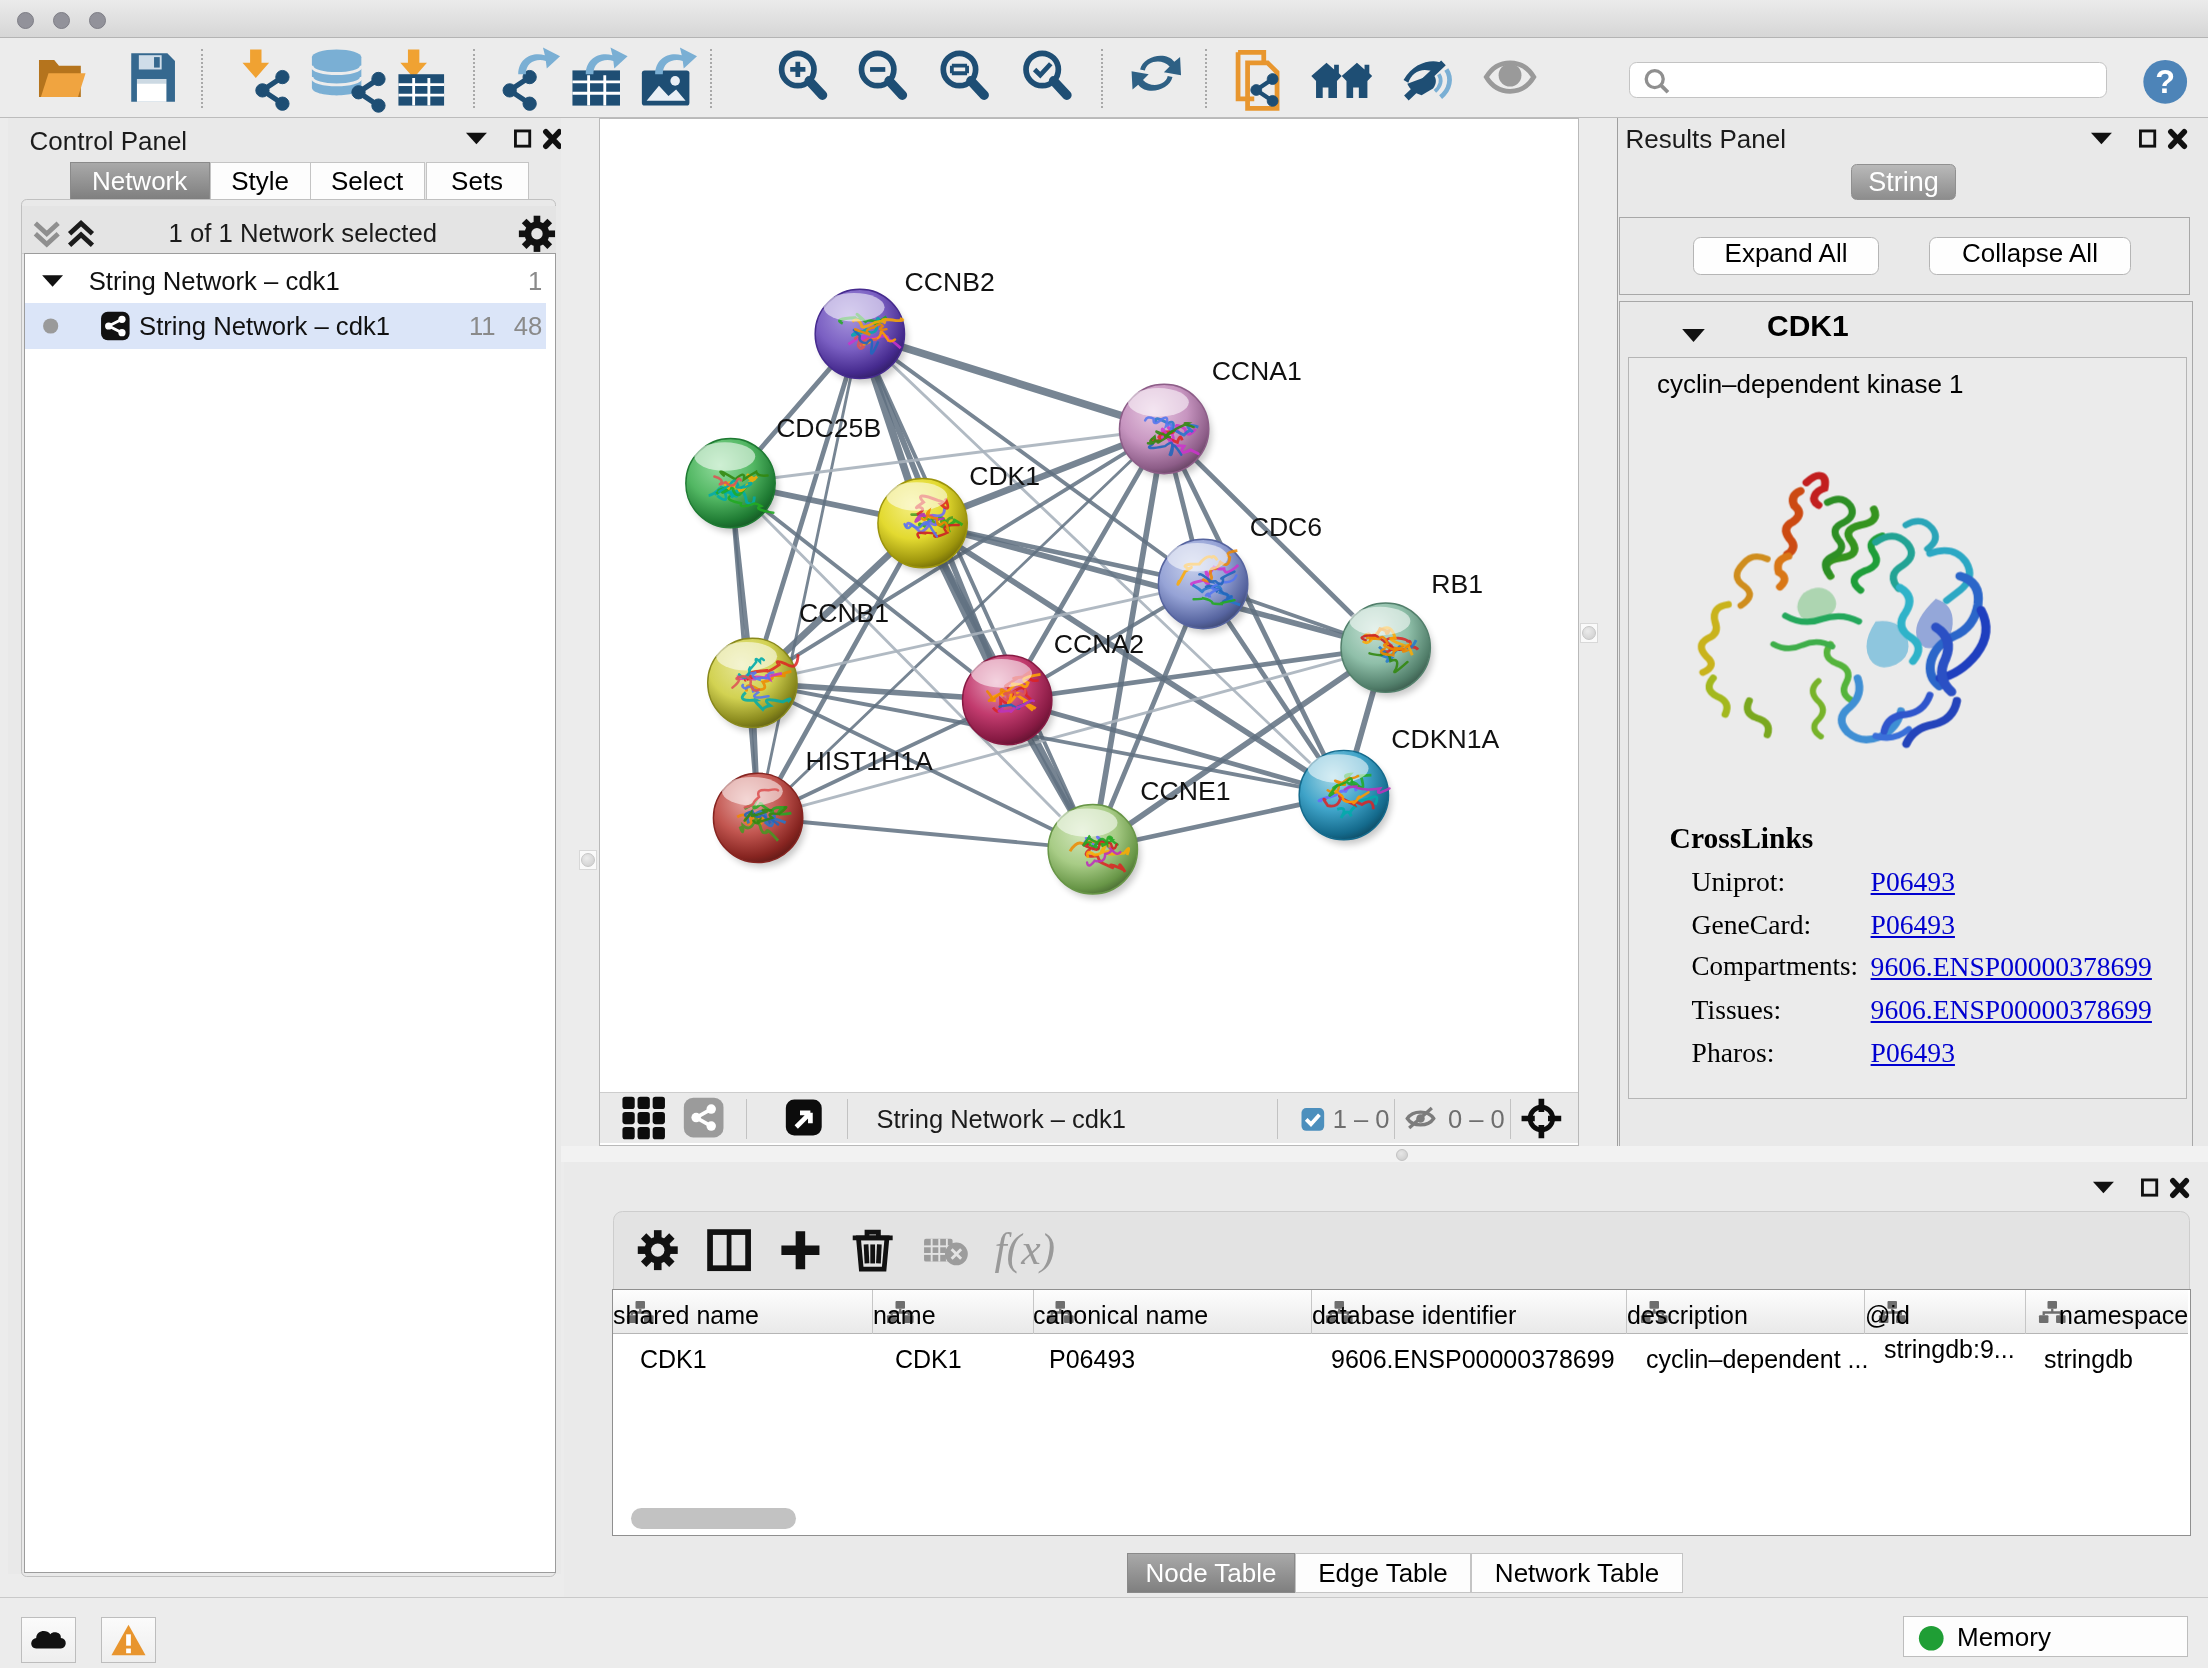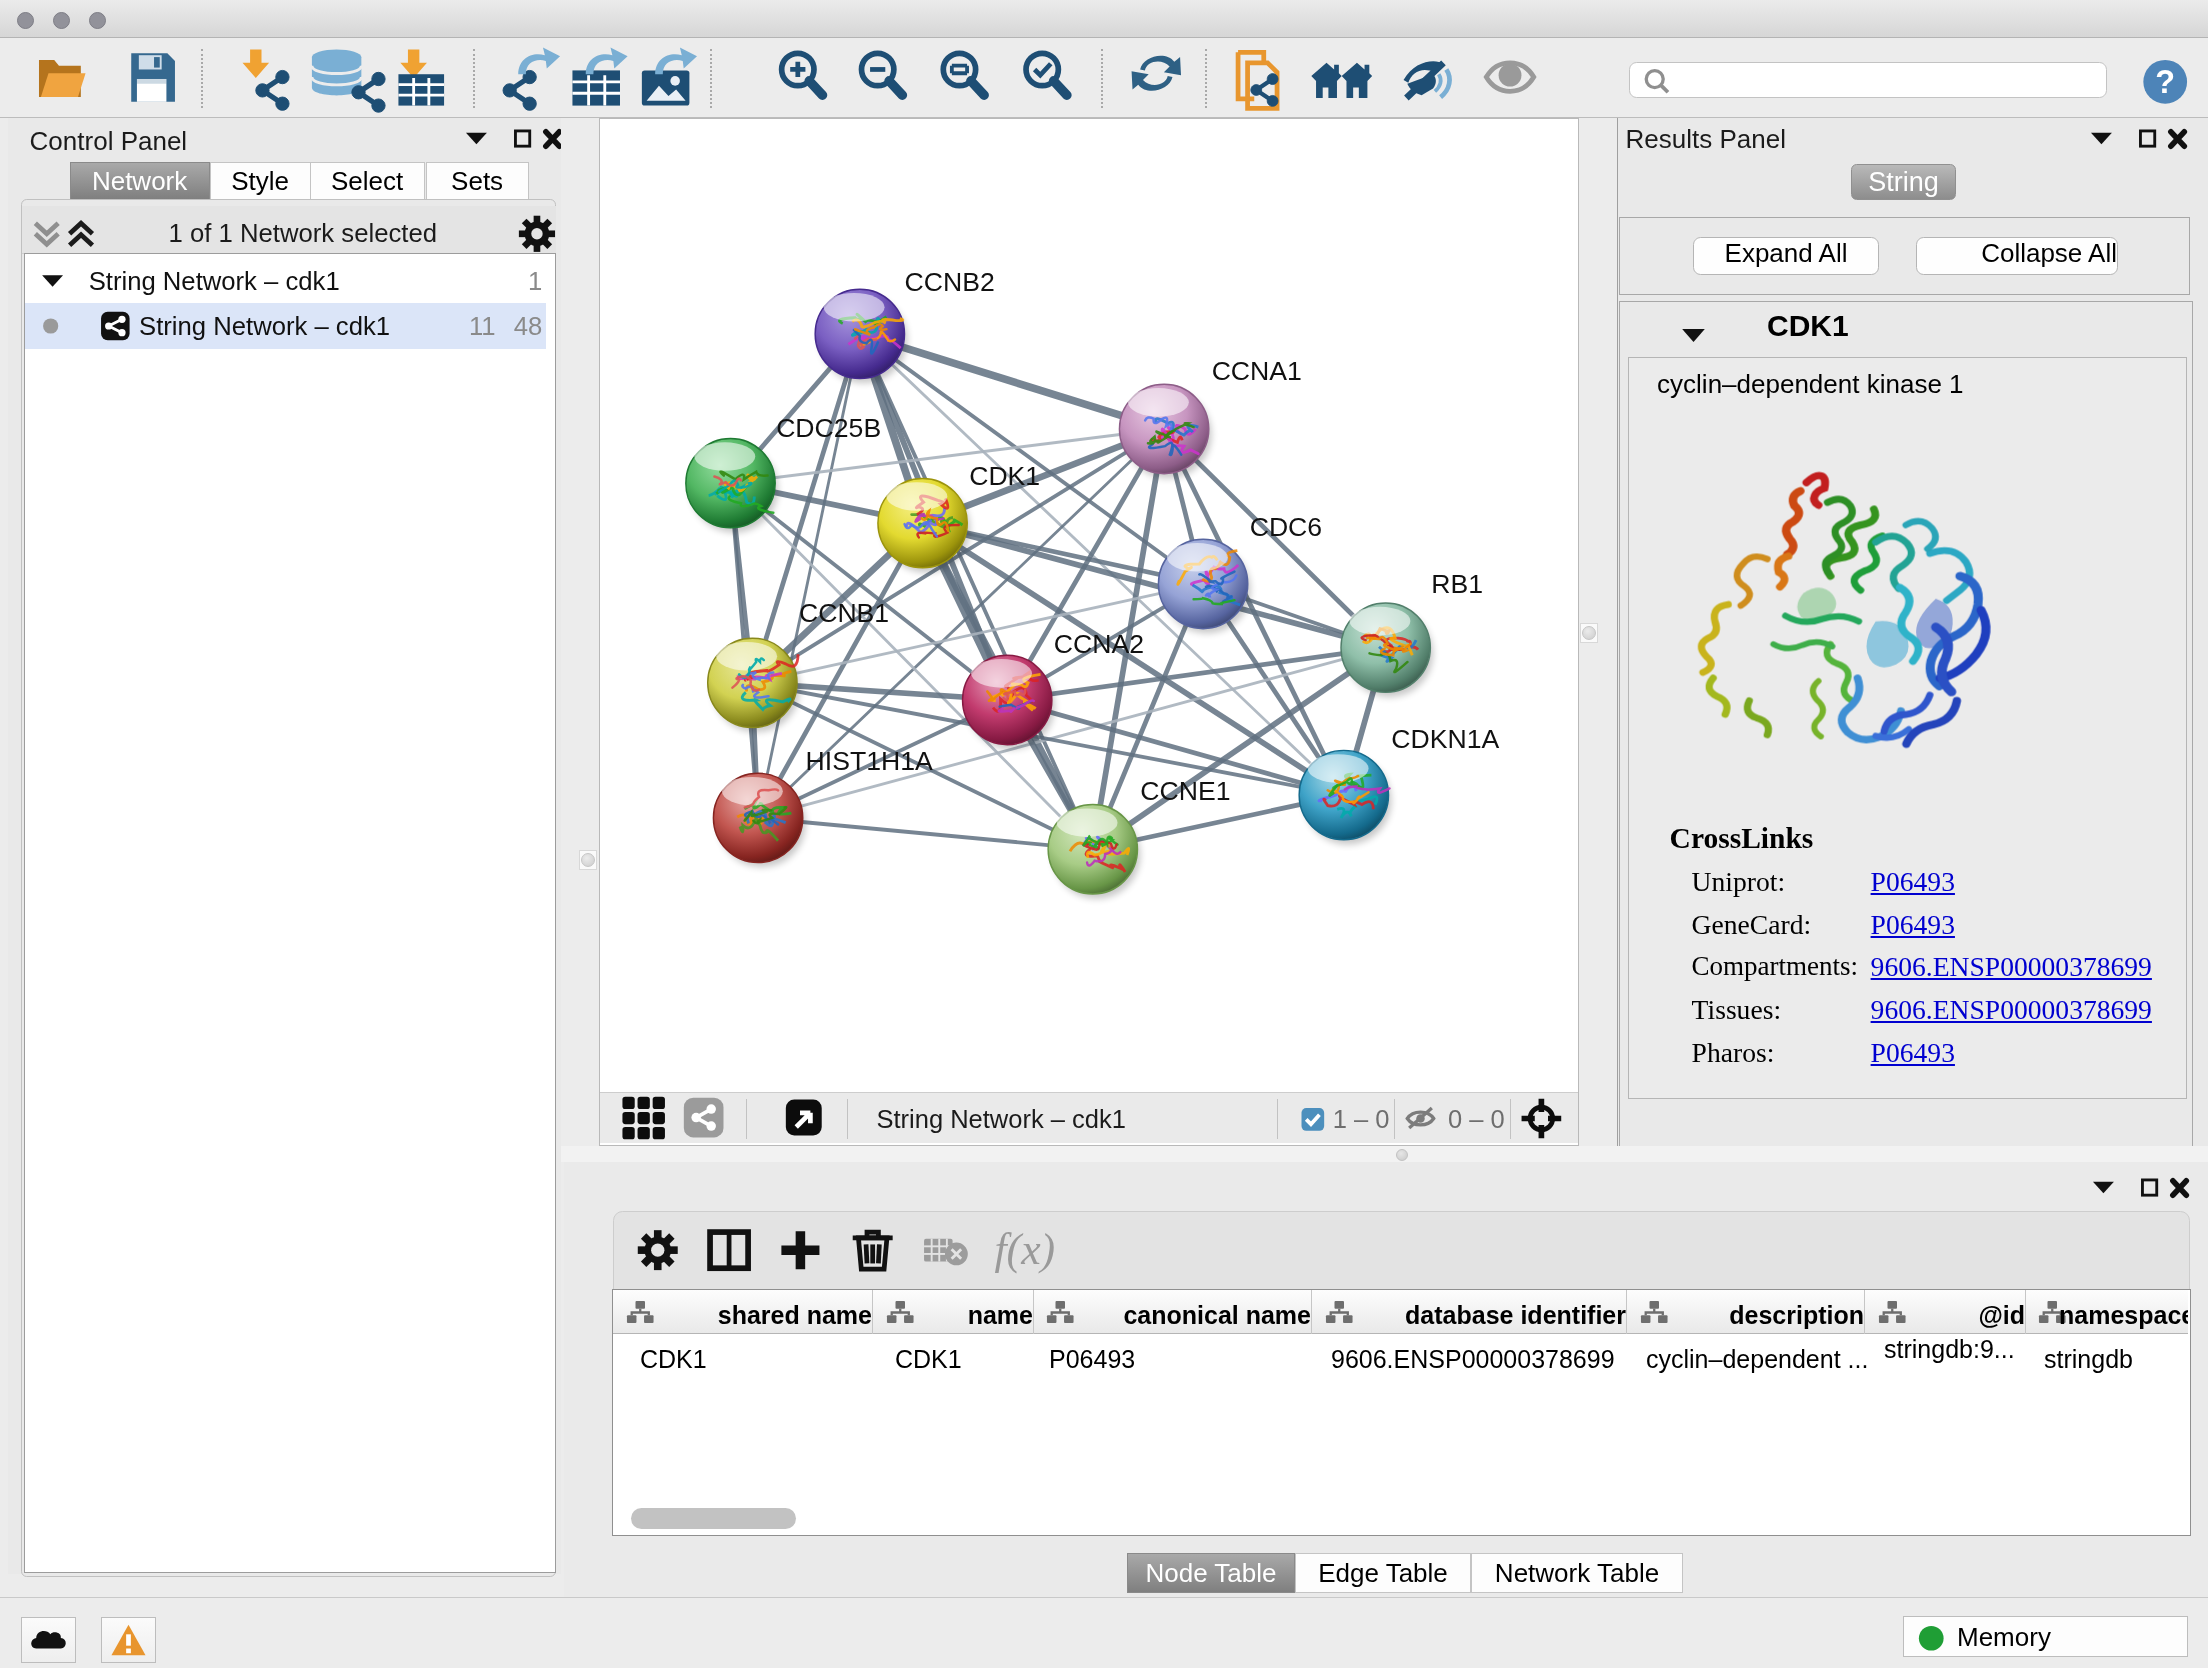--- a/index.html
+++ b/index.html
@@ -80,21 +80,21 @@
 
 #tp { left:564px; top:1162px; width:1644px; height:435px; background:#eaeaea; }
 #tpbar { position:absolute; left:49px; top:49px; width:1577px; height:84px;
   background:#e3e3e3; border:1px solid #cdcdcd; border-radius:9.5px 9.5px 0 0; }
 #ttable { position:absolute; left:48px; top:127px; width:1579px; height:247px;
   background:#ffffff; border:1.9px solid #8f8f8f; }
 #thead { position:absolute; left:0; top:0; width:1575px; height:44px;
   background:linear-gradient(#fdfdfd,#e9e9e9); border-bottom:1px solid #b5b5b5; }
 .th { position:absolute; top:0; height:44px; border-right:1px solid #c6c6c6;
   font-size:25px; }
-.th span { position:absolute; top:10.5px; width:100%; text-align:right;font-weight:bold; }
+.th span { position:absolute; top:10.5px; width:100%; text-align:left; }
 #hscroll { position:absolute; left:18px; top:218px; width:165px; height:21px;
   background:#c2c2c2; border-radius:10.5px; }
 .btab { position:absolute; top:391px; height:40px; background:#fdfdfd; border:1px solid #c4c4c4;
   font-size:26px; text-align:center; line-height:38px; }
 .btab.tabsel, .tab.tabsel { background:linear-gradient(#a9a9a9,#7f7f7f); color:#fff; border-color:#8a8a8a; }
 
 
 #status { left:0; top:1597px; width:2208px; height:71px; background:#ececec;
   border-top:1px solid #c9c9c9; }
 .sbtn { position:absolute; top:19px; width:55px; height:46px; background:linear-gradient(#fbfbfb,#eeeeee);
@@ -677,21 +677,21 @@
   <div class="abs" id="rp">
     <div class="ptitle" style="position:absolute;left:7.6px;top:5.7px;">Results Panel</div>
     <svg style="position:absolute;left:472px;top:9.5px;" width="99" height="23" viewBox="0 0 104 24">
       <path d="M1 5 L23 5 L12 17 Z" fill="#111"></path>
       <rect x="53" y="3" width="15" height="16" fill="none" stroke="#111" stroke-width="3"></rect>
       <path d="M85 4 L99 19 M99 4 L85 19" stroke="#111" stroke-width="6" stroke-linecap="round"></path>
     </svg>
     <div id="stringtab">String</div>
     <div id="rbox1">
       <div class="rbtn" style="left:73px; width:186px;">Expand All</div>
-      <div class="rbtn" style="left:296px; width:202px;text-align:right;">Collapse All</div>
+      <div class="rbtn" style="left:309px; width:202px;">Collapse All</div>
     </div>
     <div id="rbox2">
       <div style="position:absolute;left:147px;top:6.7px;font-size:30px;font-weight:bold;">CDK1</div>
       <svg style="position:absolute;left:61px;top:25px;" width="25" height="17" viewBox="0 0 26 18">
           <path d="M1 2 L25 2 L13 16 Z" fill="#111"></path>
         </svg>
       <div id="rbox3">
         <div style="position:absolute;left:28.5px;top:10.5px;font-size:26px;">cyclin–dependent kinase 1</div>
         <svg id="protein" style="position:absolute;left:48px;top:99px;" width="328" height="309" viewBox="0 0 545 545" preserveAspectRatio="none">
 <g opacity="0.9">

